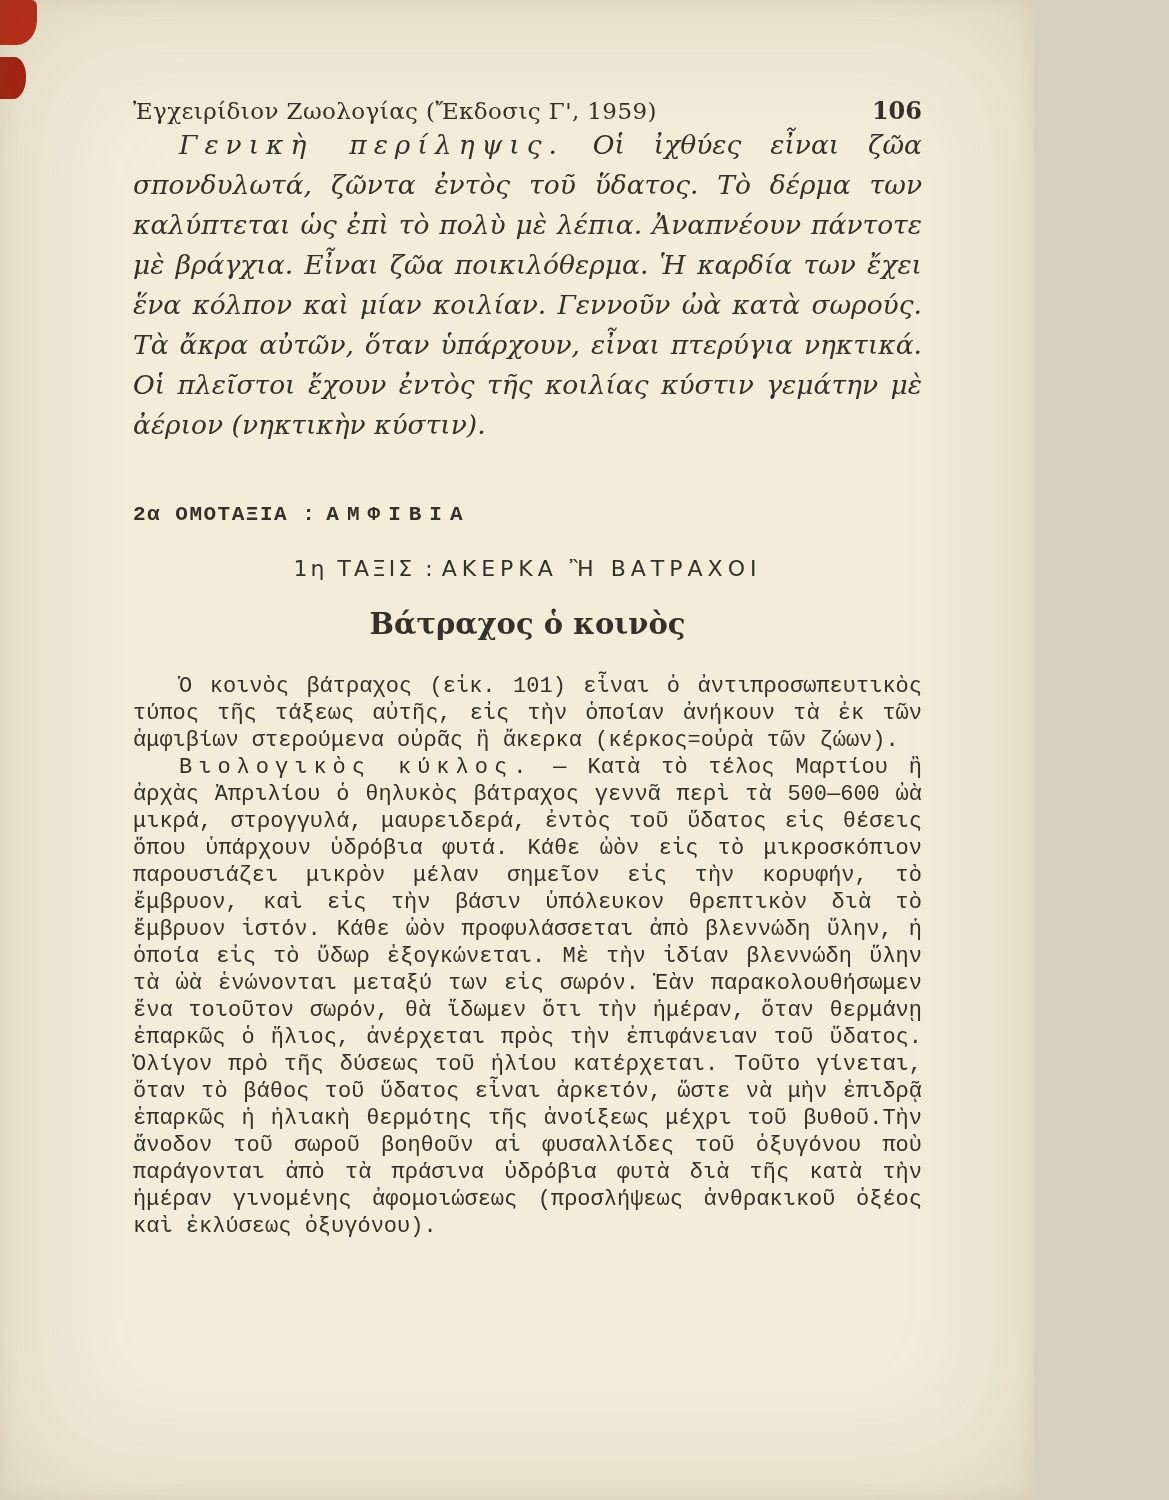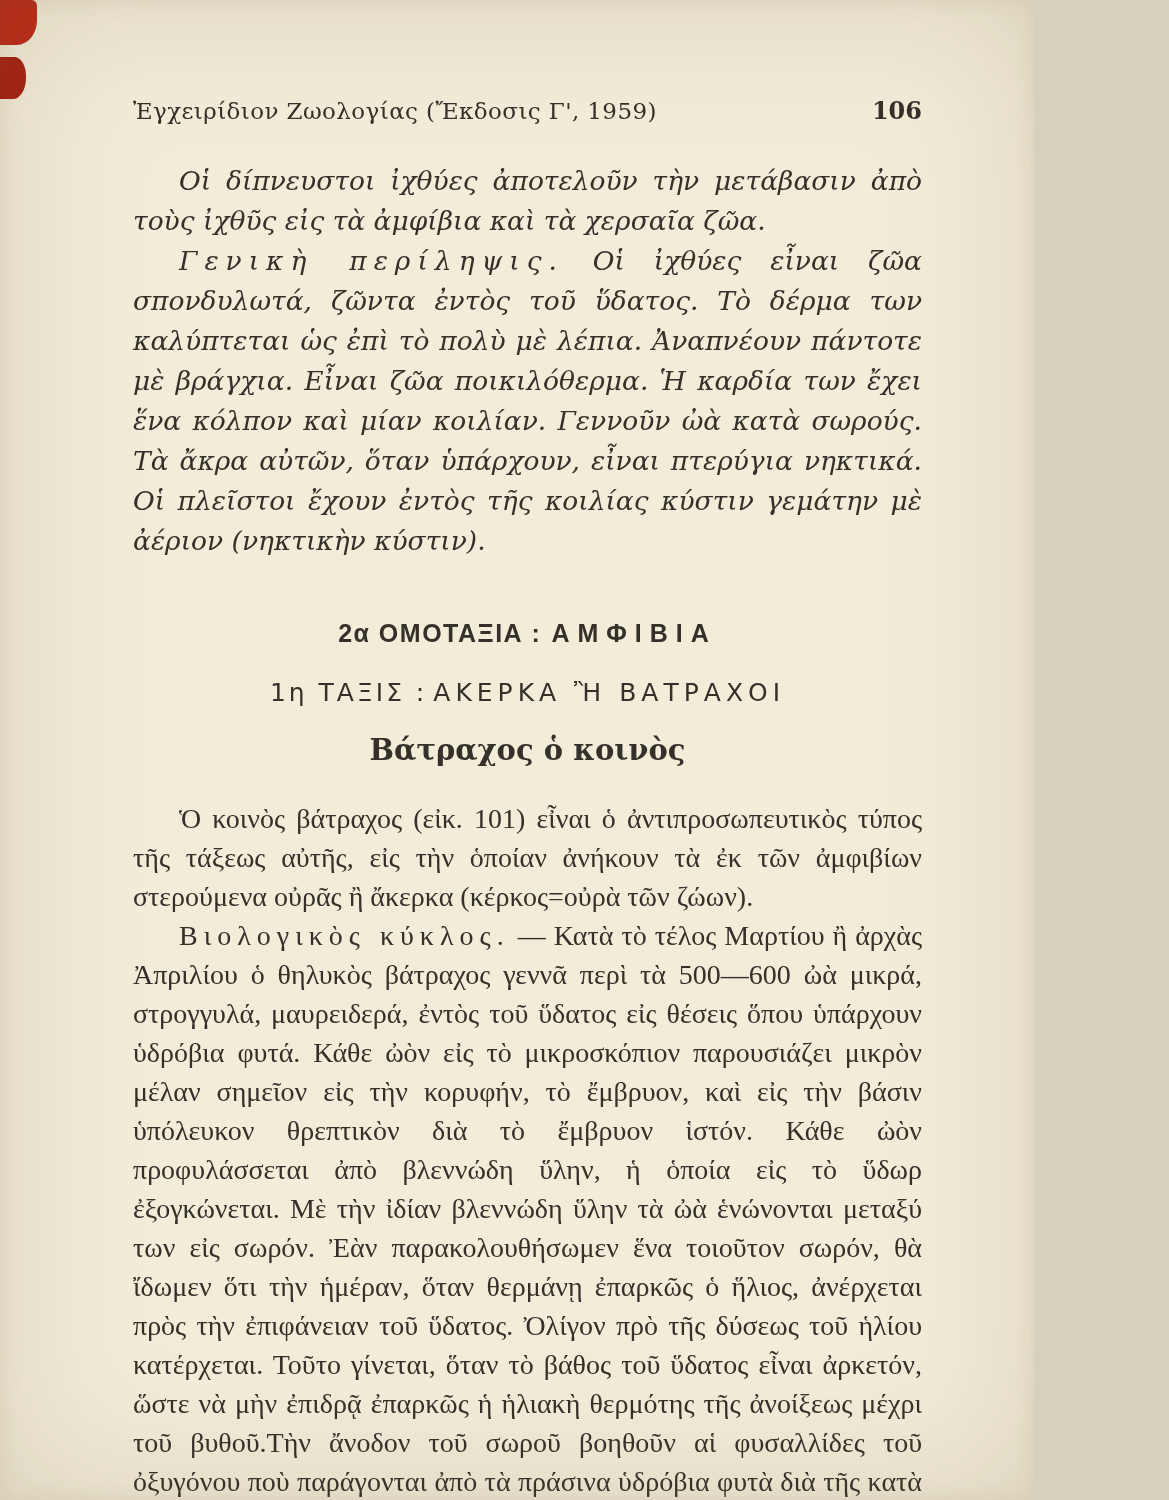--- a/index.html
+++ b/index.html
@@ -43,48 +43,47 @@
     line-height: 40px;
     text-align: justify;
     text-indent: 46px;
   }
   .intro-para.first { margin-top: 36px; }
 
   .spaced-lead { letter-spacing: 7px; }
 
   .order-heading {
     margin: 58px 0 0;
-    text-align: center;
-    font-family: Liberation Sans, sans-serif;
-    font-size: 25px; font-weight: bold;
+    font-family: Liberation Mono, monospace;
+    font-size: 21px; font-weight: bold;
     letter-spacing: 1.5px;
   }
   .order-name { letter-spacing: 8px; margin-left: 10px; }
 
   .taxis-heading {
     margin: 30px 0 0;
     text-align: center;
     font-family: "DejaVu Sans", sans-serif;
-    font-size: 25px; font-weight: normal;
+    font-size: 22px; font-weight: normal;
     letter-spacing: 3px;
   }
   .taxis-name { letter-spacing: 5px; margin-left: 6px; }
 
   .species-heading {
     margin: 26px 0 16px;
     text-align: center;
     font-family: "DejaVu Serif", serif;
     font-size: 29px; font-weight: bold;
   }
 
   .body-text {
     margin-top: 32px;
-    font-family: Liberation Serif, serif;
-    font-size: 28px;
-    line-height: 39px;
+    font-family: Liberation Mono, monospace;
+    font-size: 22px;
+    line-height: 27px;
   }
   .body-para {
     margin: 0;
     text-align: justify;
     text-indent: 46px;
   }
   .body-lead { letter-spacing: 6px; }
 </style>
 </head>
 <body>
@@ -94,21 +93,20 @@
   <div class="artifact artifact-top"></div>
   <div class="artifact artifact-lower"></div>
 
   <div class="running-head">
     <span class="head-title">Ἐγχειρίδιον Ζωολογίας (Ἔκδοσις Γ', 1959)</span>
     <span class="page-num">106</span>
   </div>
 
   <div class="content">
 
-    <p class="intro-para first">Οἱ δίπνευστοι ἰχθύες ἀποτελοῦν τὴν μετάβασιν ἀπὸ τοὺς ἰχθῦς εἰς τὰ ἀμφίβια καὶ τὰ χερσαῖα ζῶα.</p>
 
     <p class="intro-para"><span class="spaced-lead">Γενικὴ περίληψις.</span> <span>Οἱ ἰχθύες εἶναι ζῶα σπονδυλωτά, ζῶντα ἐντὸς τοῦ ὕδατος. Τὸ δέρμα των καλύπτεται ὡς ἐπὶ τὸ πολὺ μὲ λέπια. Ἀναπνέουν πάντοτε μὲ βράγχια. Εἶναι ζῶα ποικιλόθερμα. Ἡ καρδία των ἔχει ἕνα κόλπον καὶ μίαν κοιλίαν. Γεννοῦν ὠὰ κατὰ σωρούς. Τὰ ἄκρα αὐτῶν, ὅταν ὑπάρχουν, εἶναι πτερύγια νηκτικά. Οἱ πλεῖστοι ἔχουν ἐντὸς τῆς κοιλίας κύστιν γεμάτην μὲ ἀέριον (νηκτικὴν κύστιν).</span></p>
 
     <h2 class="order-heading"><span class="order-prefix">2α ΟΜΟΤΑΞΙΑ :</span><span class="order-name">ΑΜΦΙΒΙΑ</span></h2>
 
     <h3 class="taxis-heading"><span class="taxis-prefix">1η ΤΑΞΙΣ :</span><span class="taxis-name">ΑΚΕΡΚΑ Ἢ ΒΑΤΡΑΧΟΙ</span></h3>
 
     <h4 class="species-heading">Βάτραχος ὁ κοινὸς</h4>
 
     <div class="body-text">

